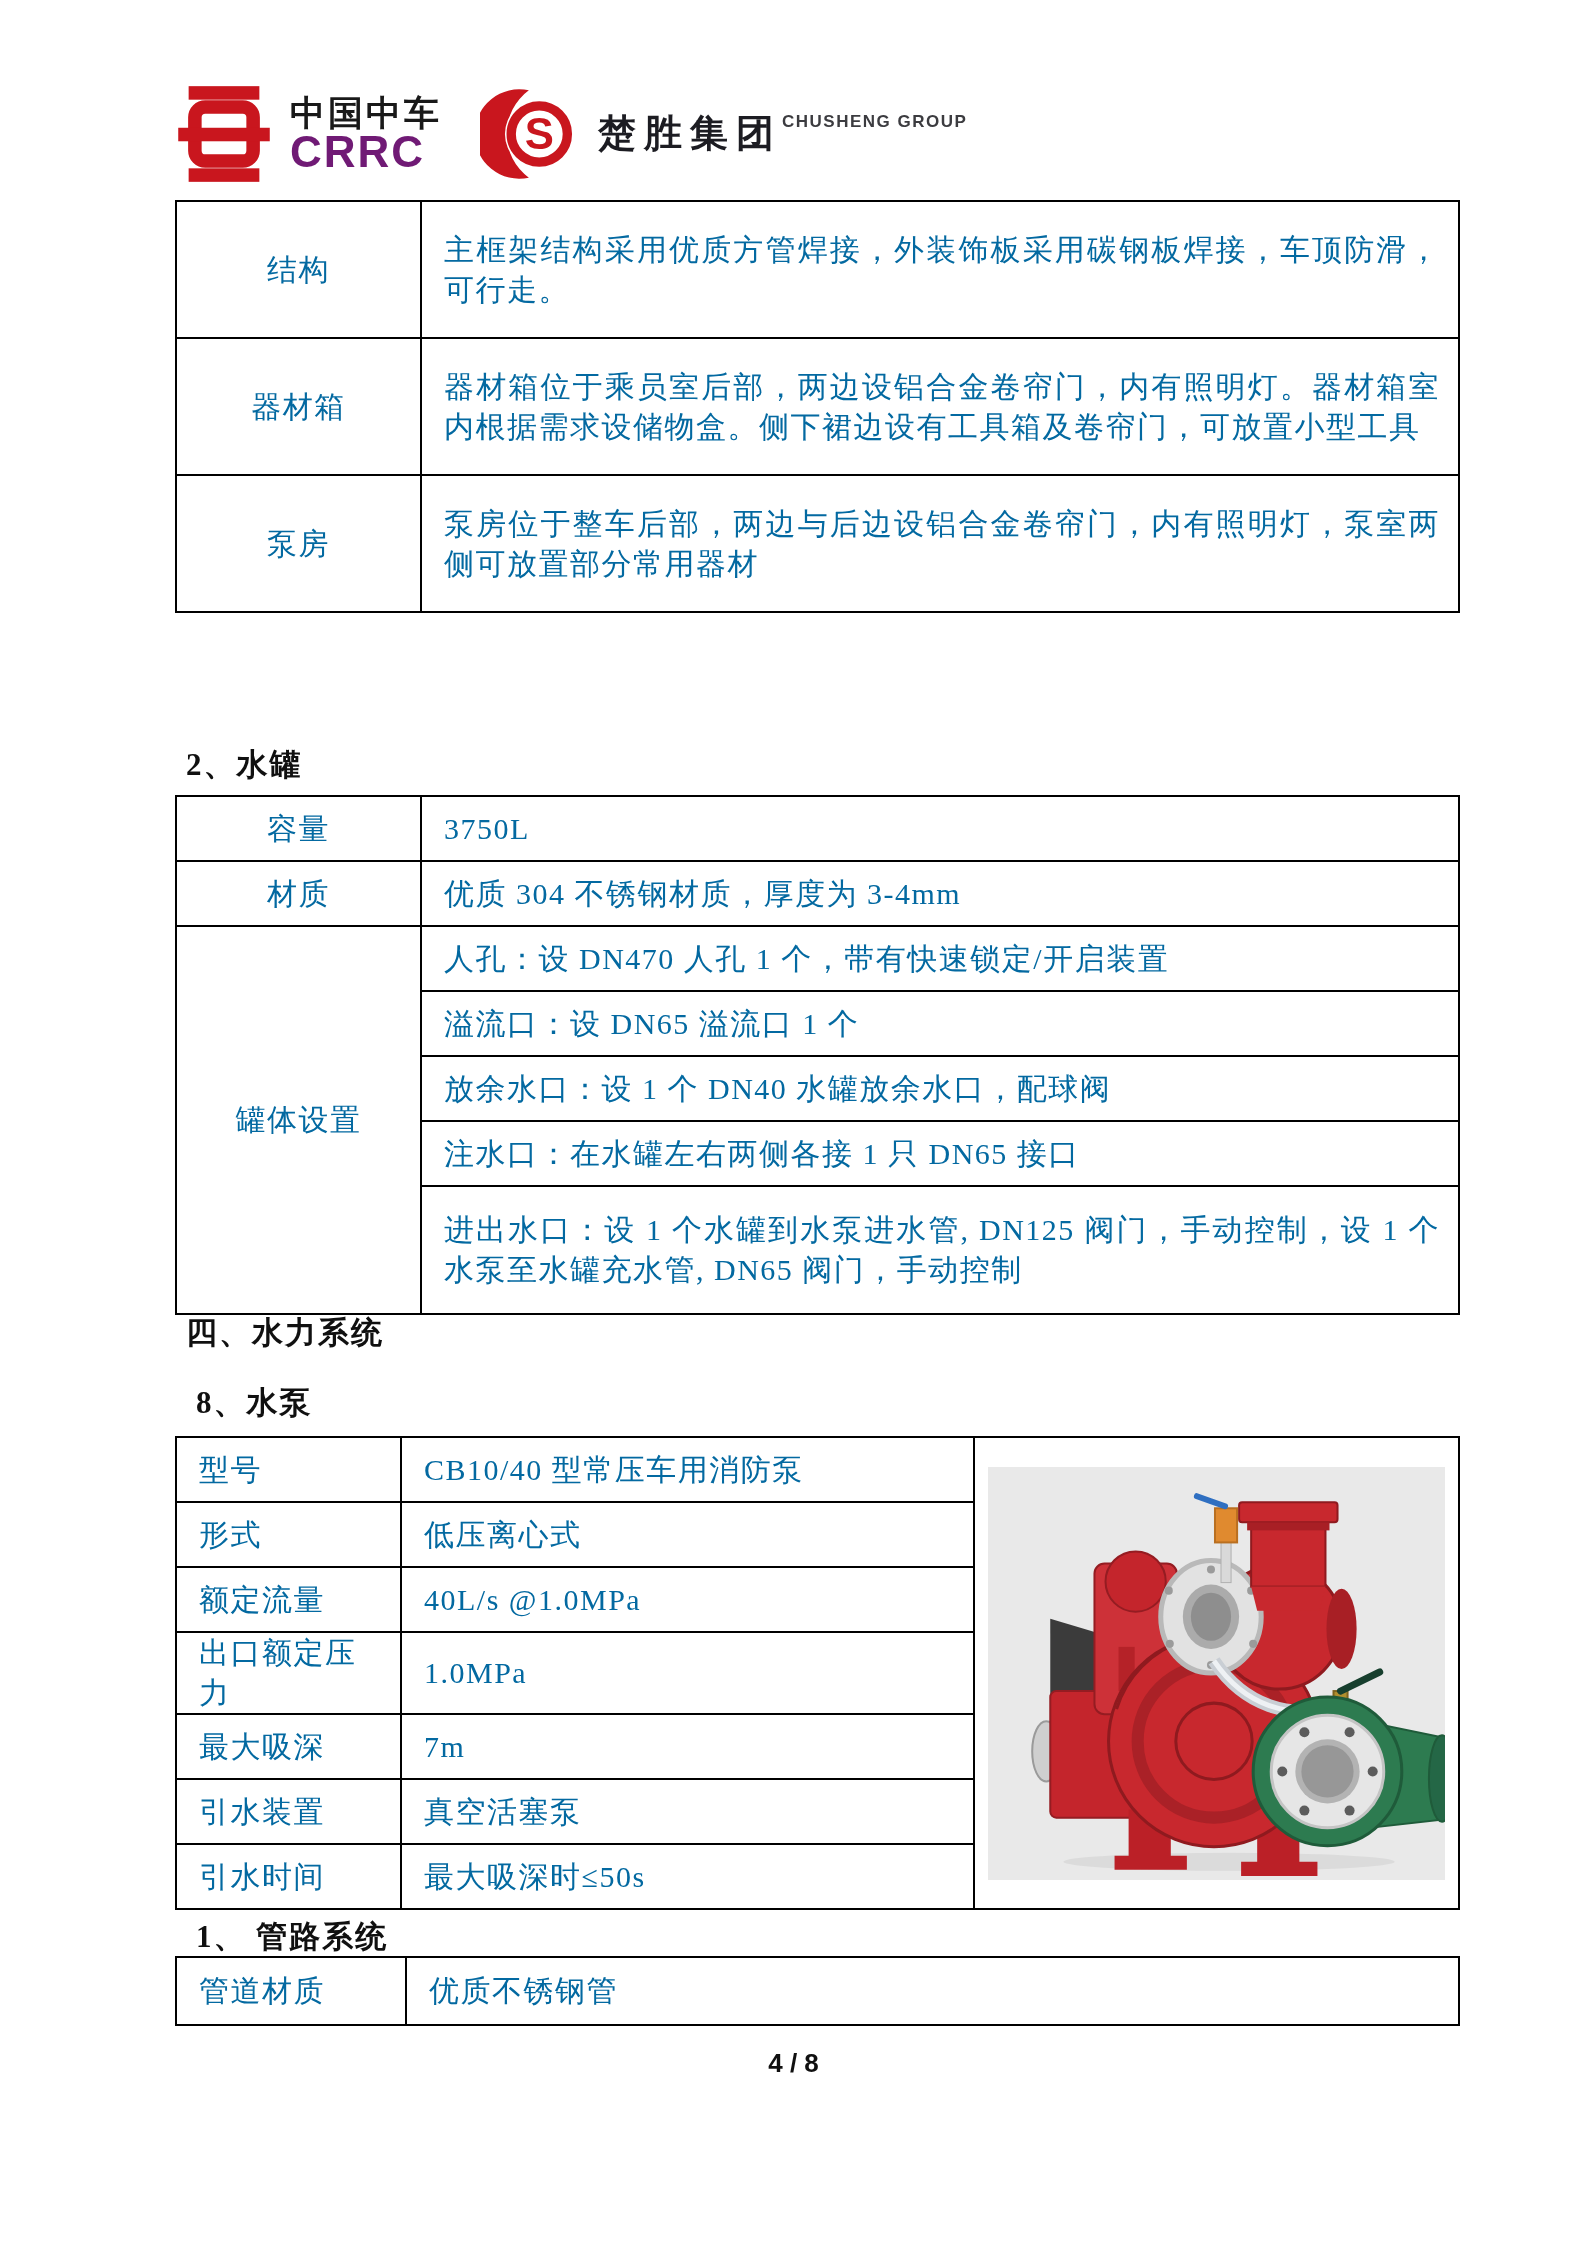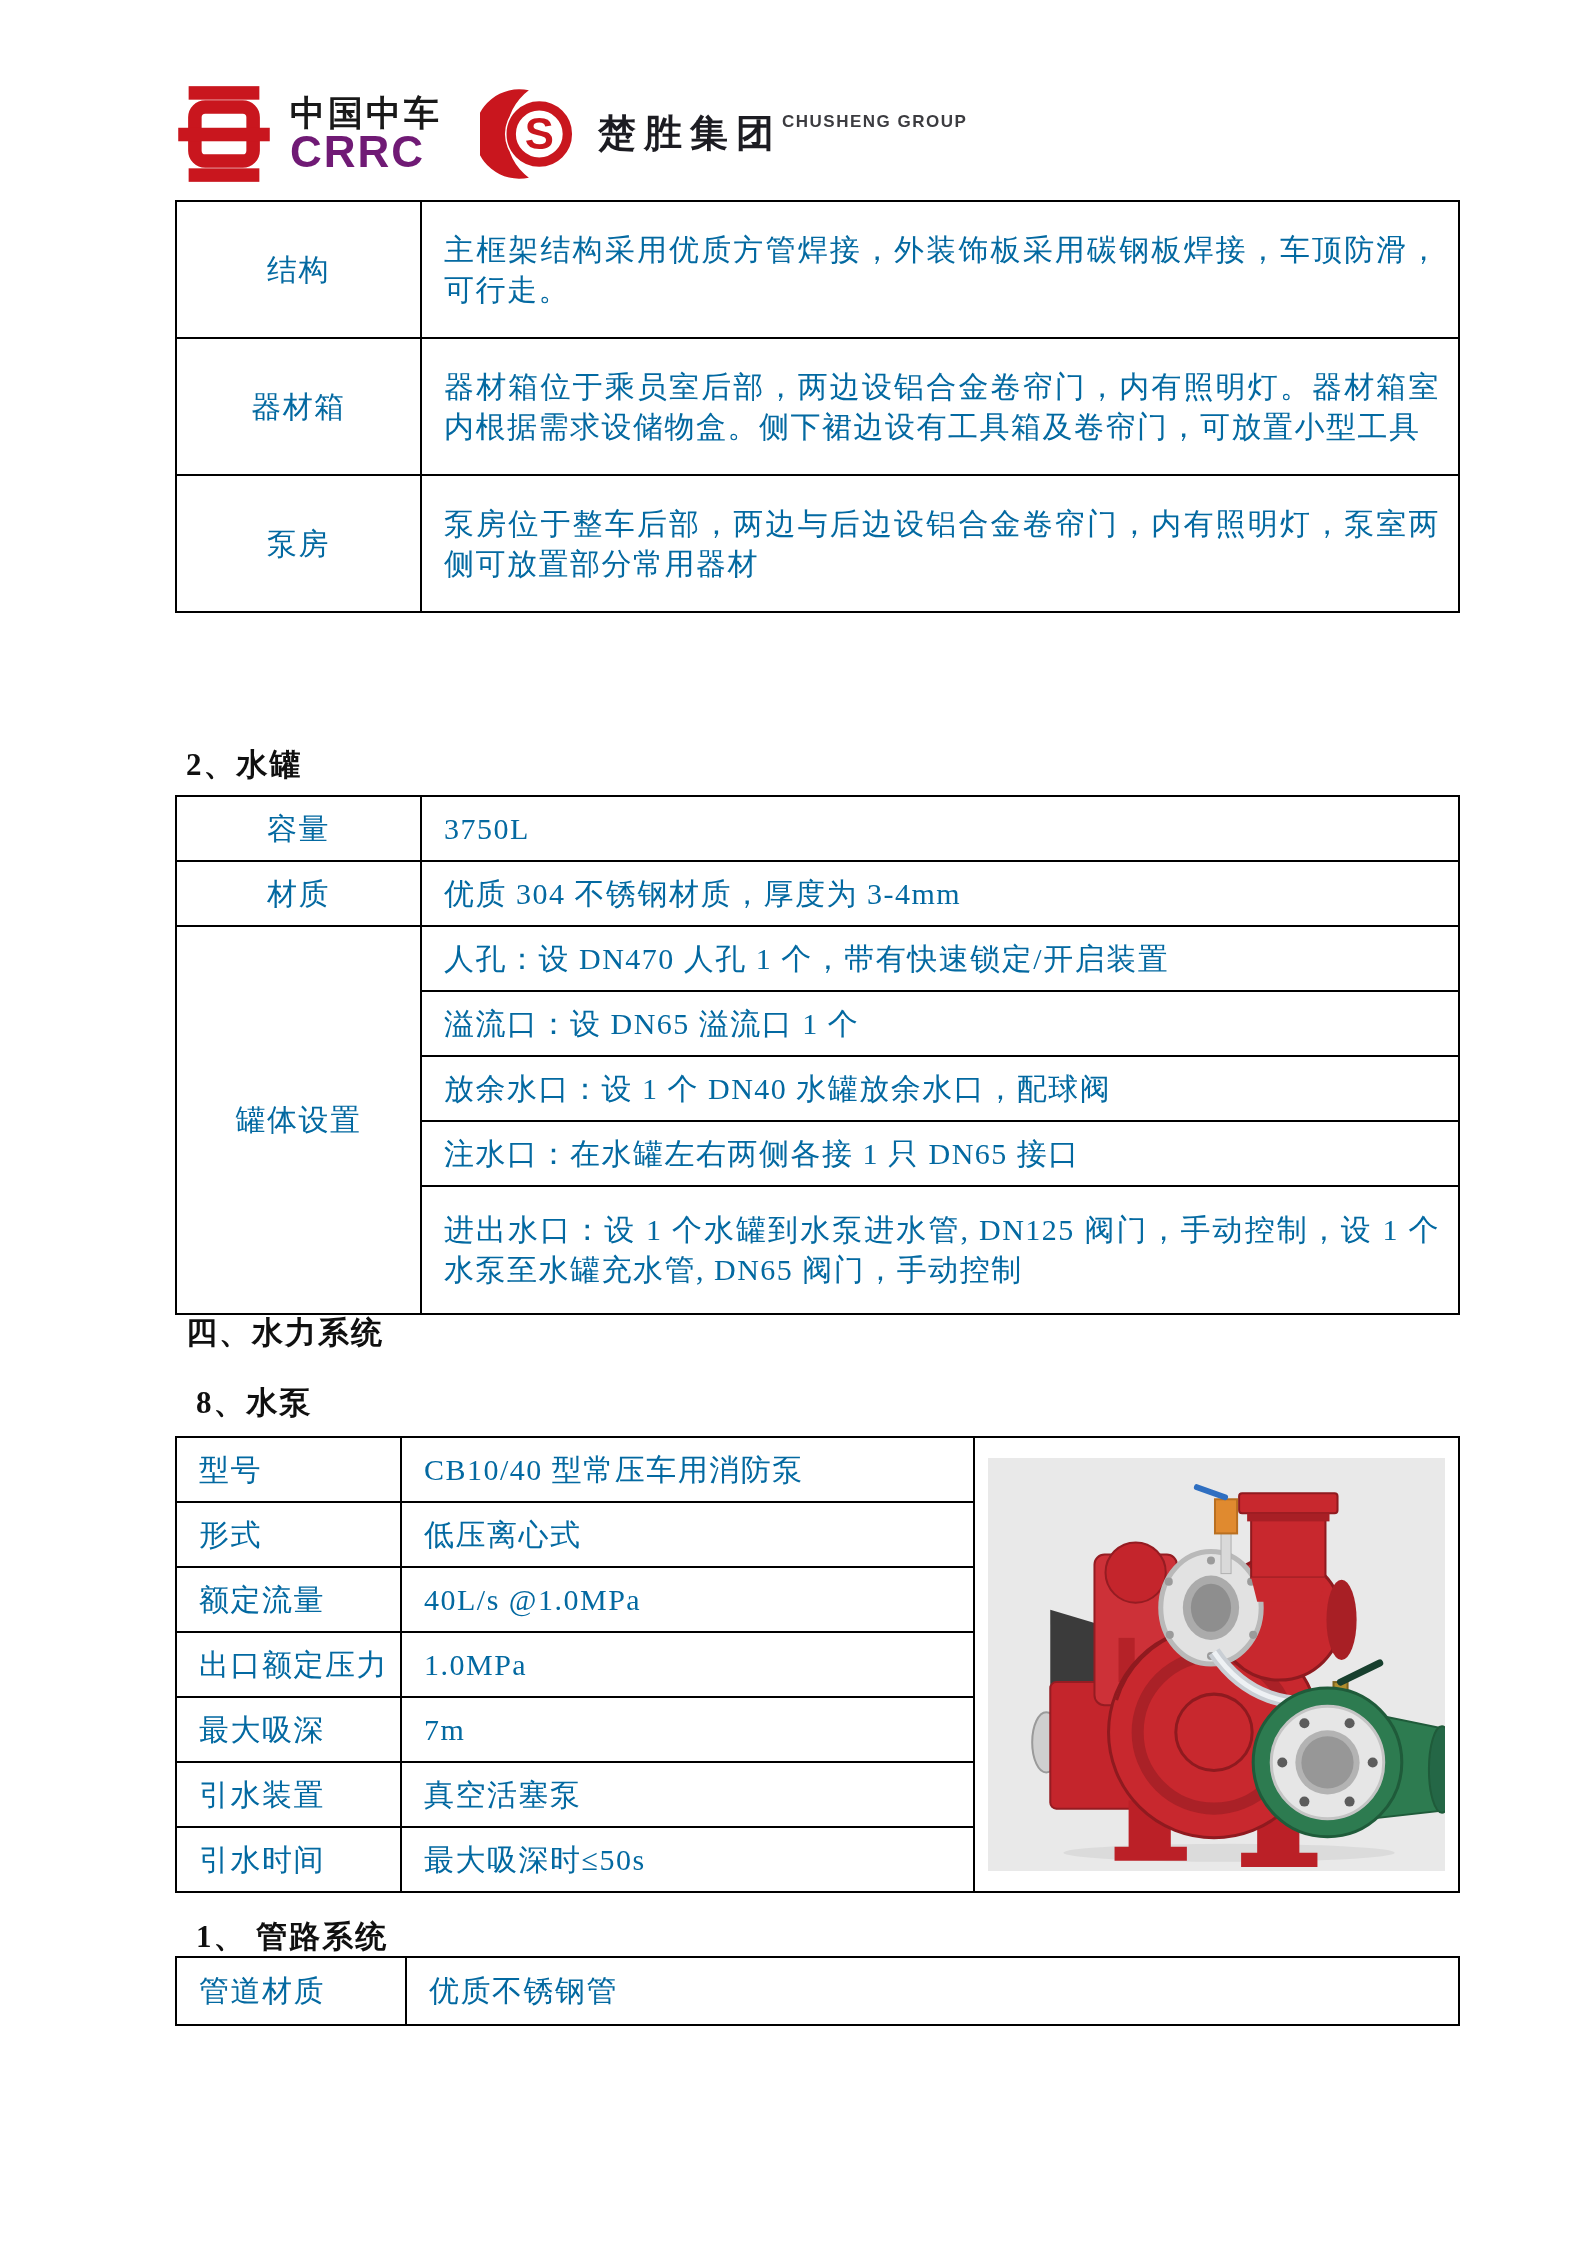--- a/index.html
+++ b/index.html
@@ -23,21 +23,21 @@
   .sec { position:absolute; font-weight:bold; font-size:31px; letter-spacing:2px; color:#101010; white-space:nowrap; }
 
   
   table.t { position:absolute; left:175px; width:1285px; border-collapse:collapse; table-layout:fixed; }
   table.t td {
     border:2px solid #000; font-size:30px; color:#0369a1;
     letter-spacing:1.5px; line-height:40px; vertical-align:middle;
   }
   td.lbl { text-align:center; padding:0 19px; }
   td.val { padding:0 18px 0 22px; text-align:justify; }
-  td.val-left { padding:0 10px 0 22px; }
+  td.val-left { padding:0 18px 0 22px; }
   .r135 { height:135px; }
   .r63  { height:63px; }
   .r126 { height:126px; }
   .r66  { height:66px; }
 
   td.img-cell { padding:13px; vertical-align:middle; }
   .pump-wrap { width:100%; height:413px; background:#e9e9e9; }
   .pump-wrap svg { display:block; width:100%; height:100%; }
 
   
@@ -254,14 +254,15 @@
         <col>
       </colgroup>
     <tbody>
         <tr>
       <td class="val-left r66">管道材质</td>
       <td class="val-left r66">优质不锈钢管</td>
     </tr>
   </tbody>
     </table>
 
+  <div class="foot">4 / 8</div>
 
 </div>
 
 </body></html>

